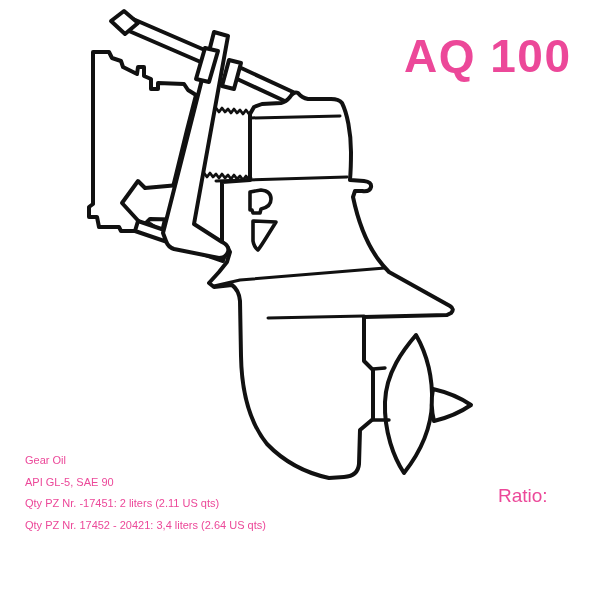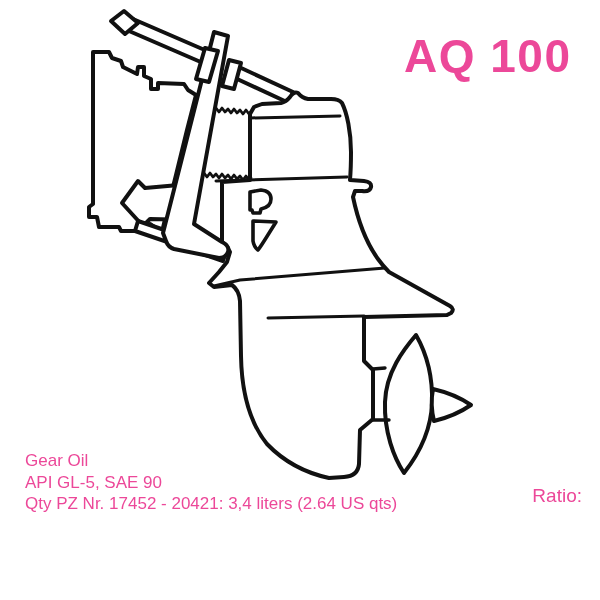--- a/index.html
+++ b/index.html
@@ -8,26 +8,26 @@
     font-family:"Liberation Sans","DejaVu Sans",sans-serif;color:#ec4899;
   }
   #drawing{position:absolute;left:0;top:0;}
   .title{
     position:absolute;left:404px;top:33px;width:190px;
     font-size:46px;font-weight:bold;letter-spacing:1.5px;line-height:1;
     white-space:nowrap;
   }
   .specs{
     position:absolute;left:25px;top:450px;width:440px;
-    font-size:17px;line-height:21.7px;letter-spacing:0px;
+    font-size:11px;line-height:21.7px;letter-spacing:0px;
   }
   .specs div{white-space:nowrap;}
   .ratio{
     position:absolute;left:498px;top:485px;width:84px;
-    font-size:19px;line-height:22px;text-align:right;
+    font-size:19px;line-height:22px;text-align:left;
   }
 </style>
 </head>
 <body>
 
 <div id="stage">
 
   <svg id="drawing" width="600" height="600" viewBox="0 0 600 600" fill="none" stroke="#111" stroke-width="4" stroke-linejoin="round" stroke-linecap="round">
 
     <path fill="#fff" d="M93,52 L109,52 L112,58 L121,61 L123,67 L131,71 L137,74
@@ -89,20 +89,21 @@
       <path stroke-width="3.4" d="M373,369 L385,368"></path>
       <path stroke-width="3.4" d="M373,420 L389,420"></path>
     </g>
   </svg>
 
   <div class="title">AQ 100</div>
 
   <div class="specs">
     <div>Gear Oil</div>
     <div>API GL-5, SAE 90</div>
+    <div>Qty PZ Nr. -17451: 2 liters (2.11 US qts)</div>
     <div>Qty PZ Nr. 17452 - 20421: 3,4 liters (2.64 US qts)</div>
   </div>
 
   <div class="ratio">
     <div>Ratio:</div>
   </div>
 
 </div>
 
 </body></html>

